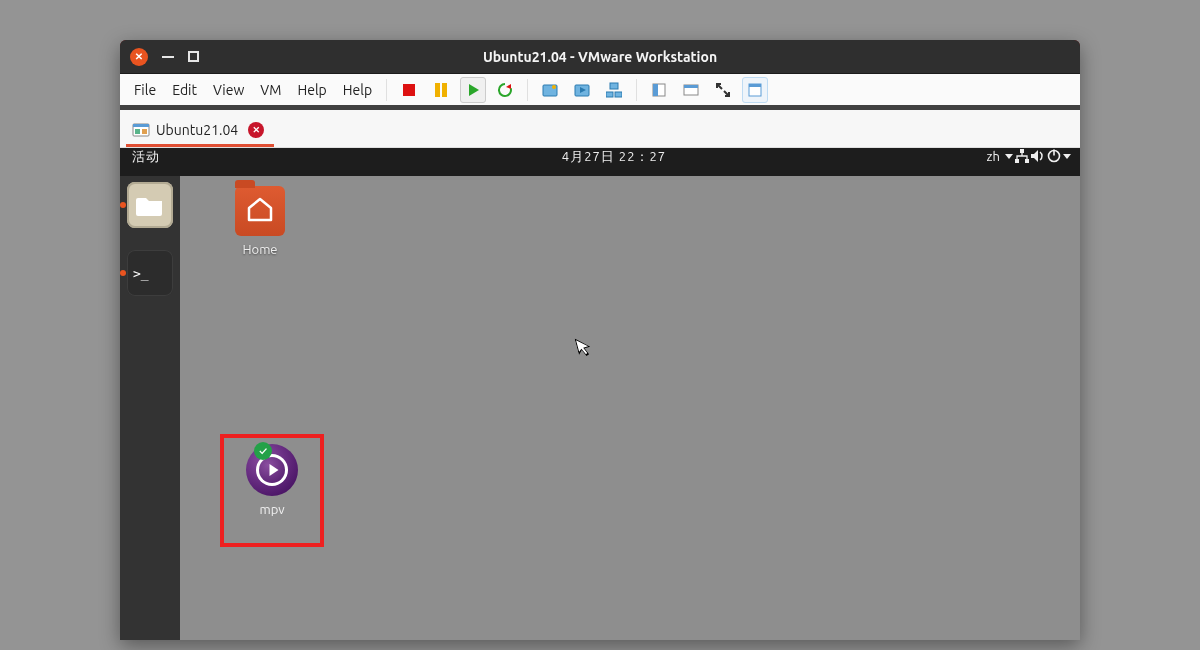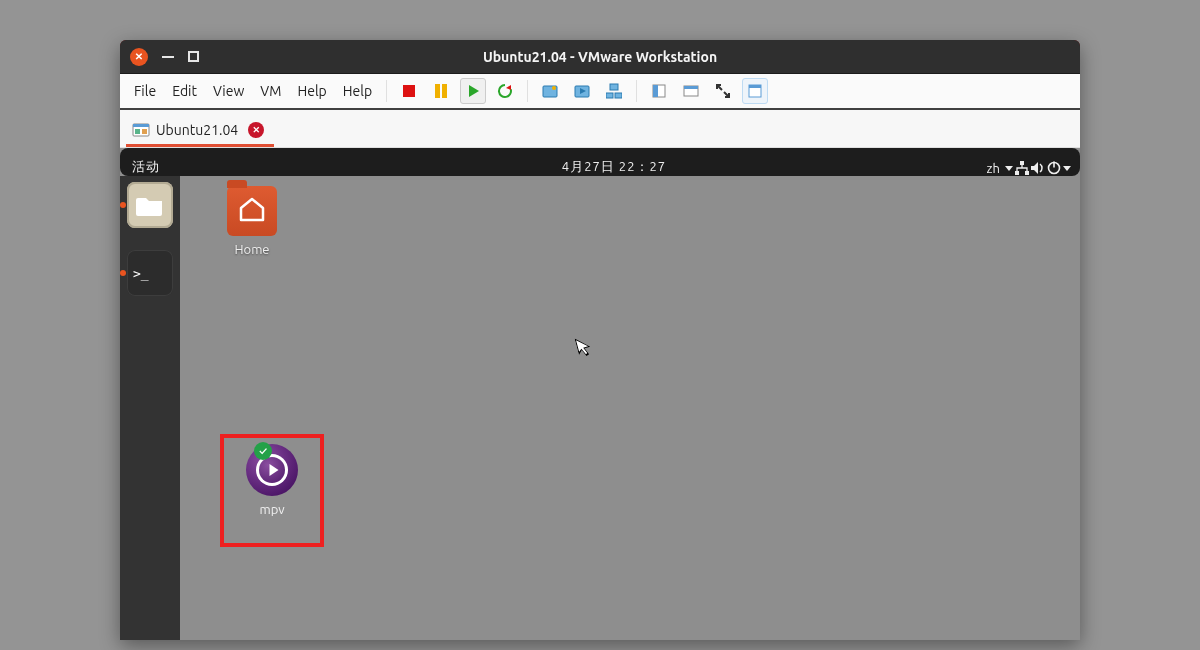--- a/index.html
+++ b/index.html
@@ -59,21 +59,21 @@
   .title-text {
     position:absolute; left:0; right:0;
     text-align:center;
     pointer-events:none;
   }
 
   
   .menubar {
     height: 36px;
     background: #fafafa;
-    border-bottom: 2px solid #404040;
+    border-bottom: 5px solid #404040;
     display: flex;
     align-items: center;
     padding: 0 6px;
     font-size: 14px;
     color: #222;
   }
   .menu-group { display:flex; align-items:center; }
   .menubar span.menuitem {
     padding: 4px 8px;
     cursor: default;
@@ -137,25 +137,24 @@
     background:#8e8e8e;
     overflow:hidden;
   }
 
   
   .gnome-top {
     height: 28px;
     background:#1d1d1d;
     color:#eee;
     display:flex;
-    align-items:flex-end;
+    align-items:flex-start;
     font-size:13px;
     padding: 0 8px;
     position:relative;
-    border-radius:8px;
   }
   .gnome-top .activities { padding:0 4px; letter-spacing:1px; }
   .gnome-top .clock {
     position:absolute;left:0;right:0;text-align:center;
     pointer-events:none;
     letter-spacing:1px;
     margin-left:28px;
   }
   .gnome-top .right {
     margin-left:auto;
@@ -442,21 +441,21 @@
             <svg width="28" height="22" viewBox="0 0 28 22">
                 <path d="M2 4h8l3 3h13v13a2 2 0 0 1-2 2H2a2 2 0 0 1-2-2V6a2 2 0 0 1 2-2z" fill="#fff"></path>
               </svg>
           </div>
         </div>
         <div class="dock-item dock-term">
           <div class="inner">&gt;_</div>
         </div>
       </div>
 
-      <div class="dicon home" style="left:84px; top:10px">
+      <div class="dicon home" style="left:92px; top:10px">
         <div class="iconbox">
           <svg width="50" height="50" viewBox="0 0 50 50">
               <path d="M14 34V22l11-9 11 9v12H14z" fill="none" stroke="#fff" stroke-width="2.5" stroke-linejoin="round"></path>
             </svg>
         </div>
         <div class="label">Home</div>
       </div>
 
 
       <div class="mpv-wrap" style="left:100px; top:258px; width:104px">

